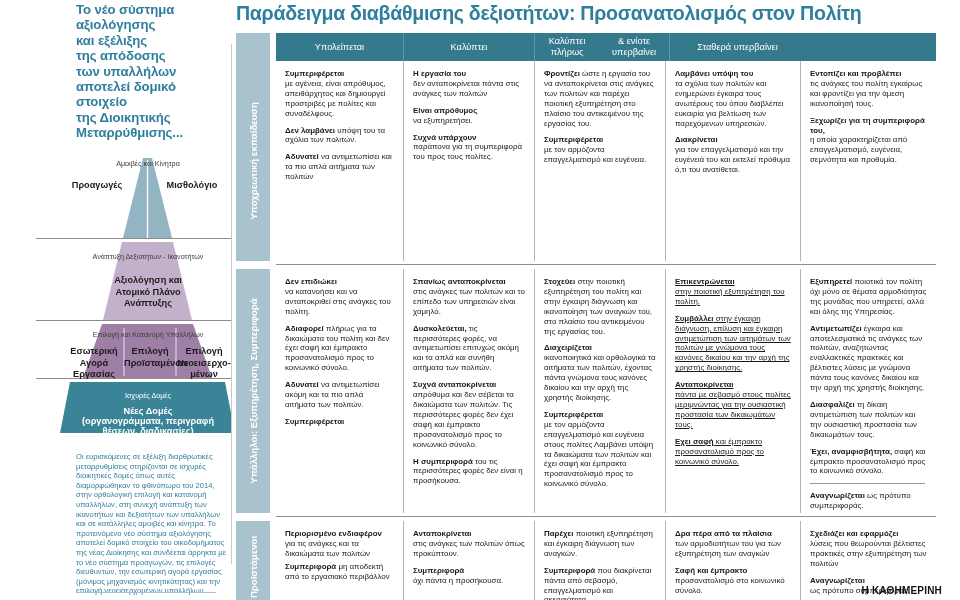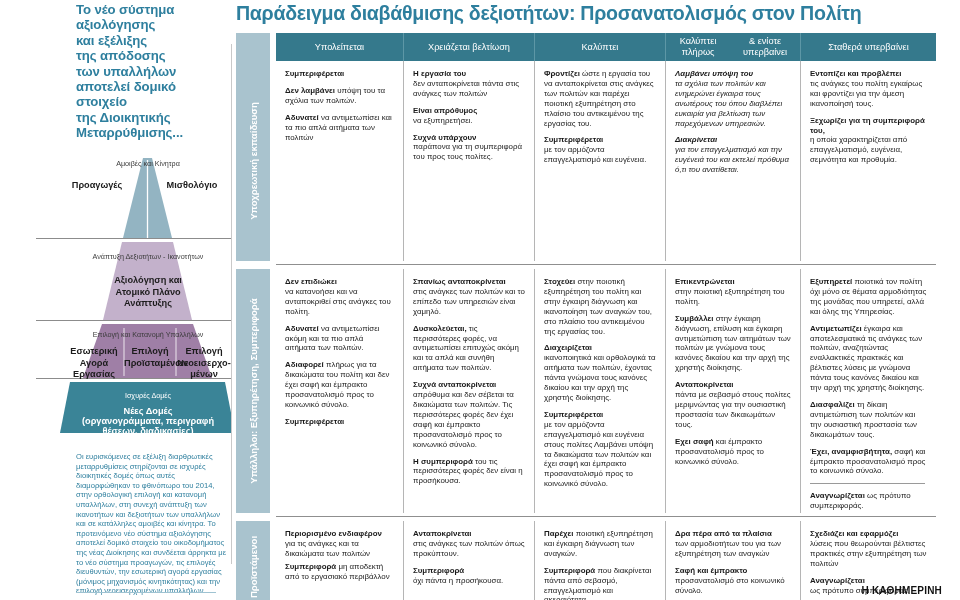--- a/index.html
+++ b/index.html
@@ -207,88 +207,85 @@
   <div id="title">Παράδειγμα διαβάθμισης δεξιοτήτων: Προσανατολισμός στον Πολίτη</div>
 
   <div id="table">
     <div id="header-row">
       <div id="header-corner"></div>
       <div id="header-band">
           <div class="hcell" style="width: 128px;">
             <div>Υπολείπεται</div>
           </div>
           <div class="hcell" style="width: 131px;">
-            <div>Χρειάζεται βελτίωση</div>
-          </div>
-          <div class="hcell" style="width: 131px;">
             <div>Καλύπτει</div>
           </div>
           <div class="hcell" style="width: 135px;">
             <div>Καλύπτει πλήρως</div>
             <div>&amp; ενίοτε υπερβαίνει</div>
           </div>
           <div class="hcell" style="width: 135px;">
             <div>Σταθερά υπερβαίνει</div>
           </div>
         </div>
     </div>
     <div id="body-grid">
         <div class="band" style="height: 208px;">
           <div class="band-label" style="height: 200px;">
             <span>Υποχρεωτική εκπαίδευση</span>
           </div>
           <div class="band-cols" style="height: 200px;">
             <div class="cell" style="width: 128px;">
-              <div class="para"><b>Συμπεριφέρεται</b><br></div>
+              <div class="para"><b>Συμπεριφέρεται</b><br><span> με αγένεια, είναι απρόθυμος, απειθάρχητος και δημιουργεί προστριβές με πολίτες και συναδέλφους.</span></div>
               <div class="para"><b>Δεν λαμβάνει</b><span> υπόψη του τα σχόλια των πολιτών.</span></div>
               <div class="para"><b>Αδυνατεί</b><span> να αντιμετωπίσει και τα πιο απλά αιτήματα των πολιτών</span></div>
             </div>
             <div class="cell" style="width: 131px;">
               <div class="para"><b>Η εργασία του</b><br><span> δεν ανταποκρίνεται πάντα στις ανάγκες των πολιτών</span></div>
               <div class="para"><b>Είναι απρόθυμος</b><br><span> να εξυπηρετήσει.</span></div>
               <div class="para"><b>Συχνά υπάρχουν</b><br><span> παράπονα για τη συμπεριφορά του προς τους πολίτες.</span></div>
             </div>
             <div class="cell" style="width: 131px;">
               <div class="para"><b>Φροντίζει</b><span> ώστε η εργασία του να ανταποκρίνεται στις ανάγκες των πολιτών και παρέχει ποιοτική εξυπηρέτηση στο πλαίσιο του αντικειμένου της εργασίας του.</span></div>
               <div class="para"><b>Συμπεριφέρεται</b><br><span> με τον αρμόζοντα επαγγελματισμό και ευγένεια.</span></div>
             </div>
-            <div class="cell" style="width: 135px; font-style: italic;">
+            <div class="cell" style="width: 135px;">
               <div class="para"><b>Λαμβάνει υπόψη του</b><br><span> τα σχόλια των πολιτών και ενημερώνει έγκαιρα τους ανωτέρους του όπου διαβλέπει ευκαιρία για βελτίωση των παρεχόμενων υπηρεσιών.</span></div>
               <div class="para"><b>Διακρίνεται</b><br><span> για τον επαγγελματισμό και την ευγένειά του και εκτελεί πρόθυμα ό,τι του ανατίθεται.</span></div>
             </div>
             <div class="cell" style="width: 135px;">
               <div class="para"><b>Εντοπίζει και προβλέπει</b><br><span> τις ανάγκες του πολίτη εγκαίρως και φροντίζει για την άμεση ικανοποίησή τους.</span></div>
               <div class="para"><b>Ξεχωρίζει για τη συμπεριφορά του,</b><br><span> η οποία χαρακτηρίζεται από επαγγελματισμό, ευγένεια, σεμνότητα και προθυμία.</span></div>
             </div>
           </div>
           <div class="band-sep" style="top: 203px;"></div>
         </div>
         <div class="band" style="height: 252px;">
           <div class="band-label" style="height: 244px;">
             <span>Υπάλληλοι: Εξυπηρέτηση, Συμπεριφορά</span>
           </div>
           <div class="band-cols" style="height: 244px;">
             <div class="cell" style="width: 128px;">
               <div class="para"><b>Δεν επιδιώκει</b><br><span> να κατανοήσει και να ανταποκριθεί στις ανάγκες του πολίτη.</span></div>
+              <div class="para"><b>Αδιαφορεί</b><span> πλήρως για τα δικαιώματα του πολίτη και δεν έχει σαφή και έμπρακτο προσανατολισμό προς το κοινωνικό σύνολο.</span></div>
               <div class="para"><b>Αδυνατεί</b><span> να αντιμετωπίσει ακόμη και τα πιο απλά αιτήματα των πολιτών.</span></div>
-              <div class="para"><b>Αδιαφορεί</b><span> πλήρως για τα δικαιώματα του πολίτη και δεν έχει σαφή και έμπρακτο προσανατολισμό προς το κοινωνικό σύνολο.</span></div>
               <div class="para"><b>Συμπεριφέρεται</b><br></div>
             </div>
             <div class="cell" style="width: 131px;">
               <div class="para"><b>Σπανίως ανταποκρίνεται</b><br><span> στις ανάγκες των πολιτών και το επίπεδο των υπηρεσιών είναι χαμηλό.</span></div>
               <div class="para"><b>Δυσκολεύεται,</b><span> τις περισσότερες φορές, να αντιμετωπίσει επιτυχώς ακόμη και τα απλά και συνήθη αιτήματα των πολιτών.</span></div>
               <div class="para"><b>Συχνά ανταποκρίνεται</b><br><span> απρόθυμα και δεν σέβεται τα δικαιώματα των πολιτών. Τις περισσότερες φορές δεν έχει σαφή και έμπρακτο προσανατολισμό προς το κοινωνικό σύνολο.</span></div>
               <div class="para"><b>Η συμπεριφορά</b><span> του τις περισσότερες φορές δεν είναι η προσήκουσα.</span></div>
             </div>
             <div class="cell" style="width: 131px;">
               <div class="para"><b>Στοχεύει</b><span> στην ποιοτική εξυπηρέτηση του πολίτη και στην έγκαιρη διάγνωση και ικανοποίηση των αναγκών του, στο πλαίσιο του αντικειμένου της εργασίας του.</span></div>
               <div class="para"><b>Διαχειρίζεται</b><br><span> ικανοποιητικά και ορθολογικά τα αιτήματα των πολιτών, έχοντας πάντα γνώμονα τους κανόνες δικαίου και την αρχή της χρηστής διοίκησης.</span></div>
               <div class="para"><b>Συμπεριφέρεται</b><br><span> με τον αρμόζοντα επαγγελματισμό και ευγένεια στους πολίτες Λαμβάνει υπόψη τα δικαιώματα των πολιτών και έχει σαφή και έμπρακτο προσανατολισμό προς το κοινωνικό σύνολο.</span></div>
             </div>
-            <div class="cell" style="width: 135px;">
+            <div class="cell" style="width: 135px; text-decoration: underline;">
               <div class="para"><b>Επικεντρώνεται</b><br><span> στην ποιοτική εξυπηρέτηση του πολίτη.</span></div>
               <div class="para"><b>Συμβάλλει</b><span> στην έγκαιρη διάγνωση, επίλυση και έγκαιρη αντιμετώπιση των αιτημάτων των πολιτών με γνώμονα τους κανόνες δικαίου και την αρχή της χρηστής διοίκησης.</span></div>
               <div class="para"><b>Ανταποκρίνεται</b><br><span> πάντα με σεβασμό στους πολίτες μεριμνώντας για την ουσιαστική προστασία των δικαιωμάτων τους.</span></div>
               <div class="para"><b>Εχει σαφή</b><span> και έμπρακτο προσανατολισμό προς το κοινωνικό σύνολο.</span></div>
             </div>
             <div class="cell" style="width: 135px;">
               <div class="para"><b>Εξυπηρετεί</b><span> ποιοτικά τον πολίτη όχι μόνο σε θέματα αρμοδιότητας της μονάδας που υπηρετεί, αλλά και όλης της Υπηρεσίας.</span></div>
               <div class="para"><b>Αντιμετωπίζει</b><span> έγκαιρα και αποτελεσματικά τις ανάγκες των πολιτών, αναζητώντας εναλλακτικές πρακτικές και βέλτιστες λύσεις με γνώμονα πάντα τους κανόνες δικαίου και την αρχή της χρηστής διοίκησης.</span></div>
               <div class="para"><b>Διασφαλίζει</b><span> τη δίκαιη αντιμετώπιση των πολιτών και την ουσιαστική προστασία των δικαιωμάτων τους.</span></div>
               <div class="para"><b>Έχει, αναμφισβήτητα,</b><span> σαφή και έμπρακτο προσανατολισμό προς το κοινωνικό σύνολο.</span></div>

